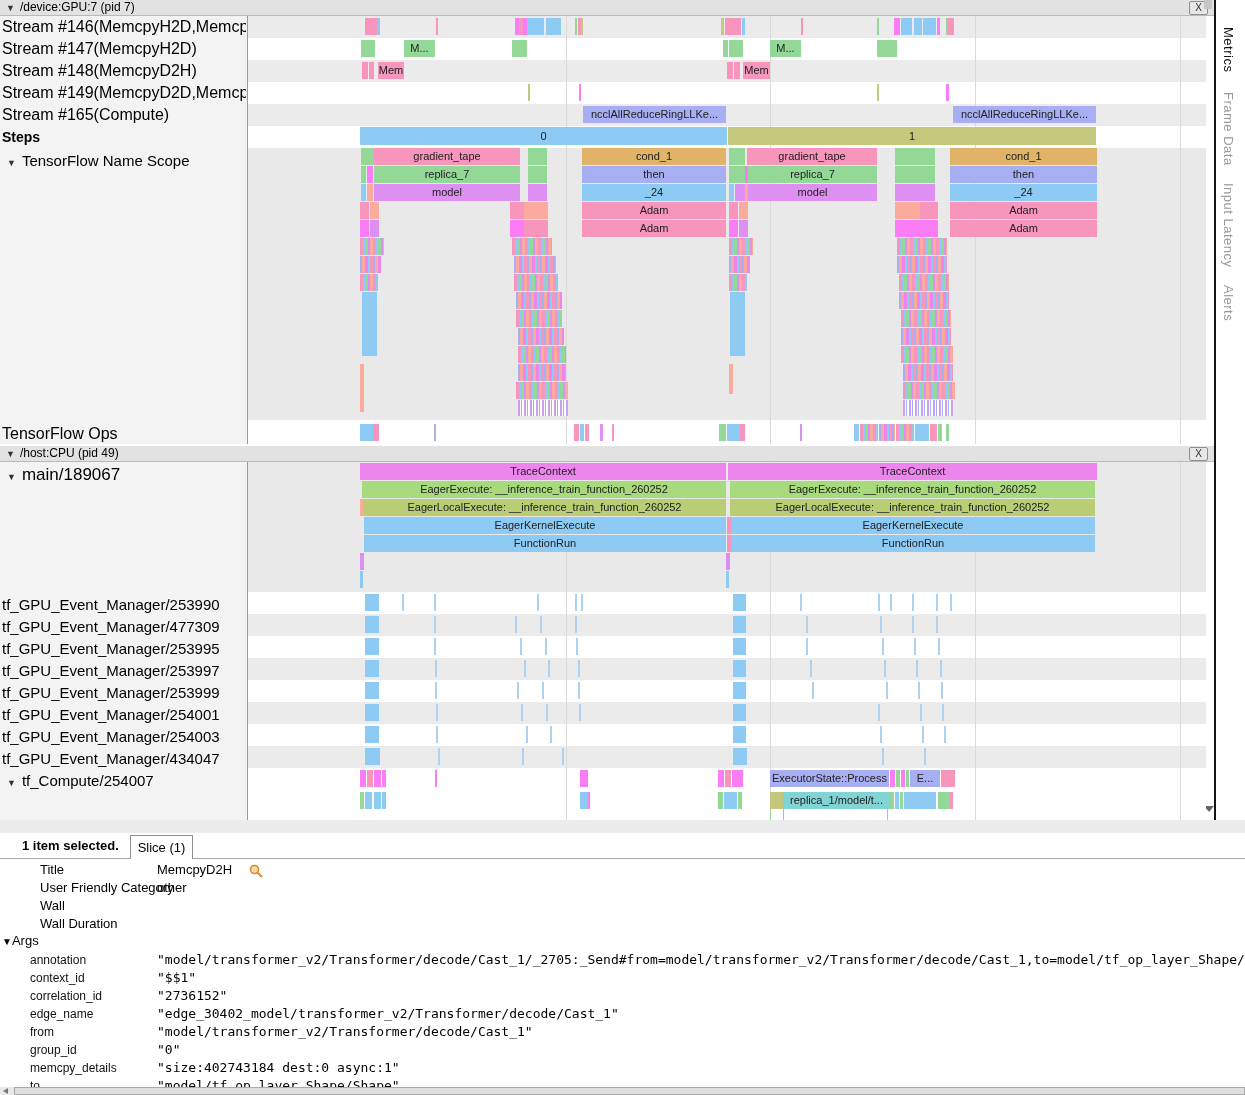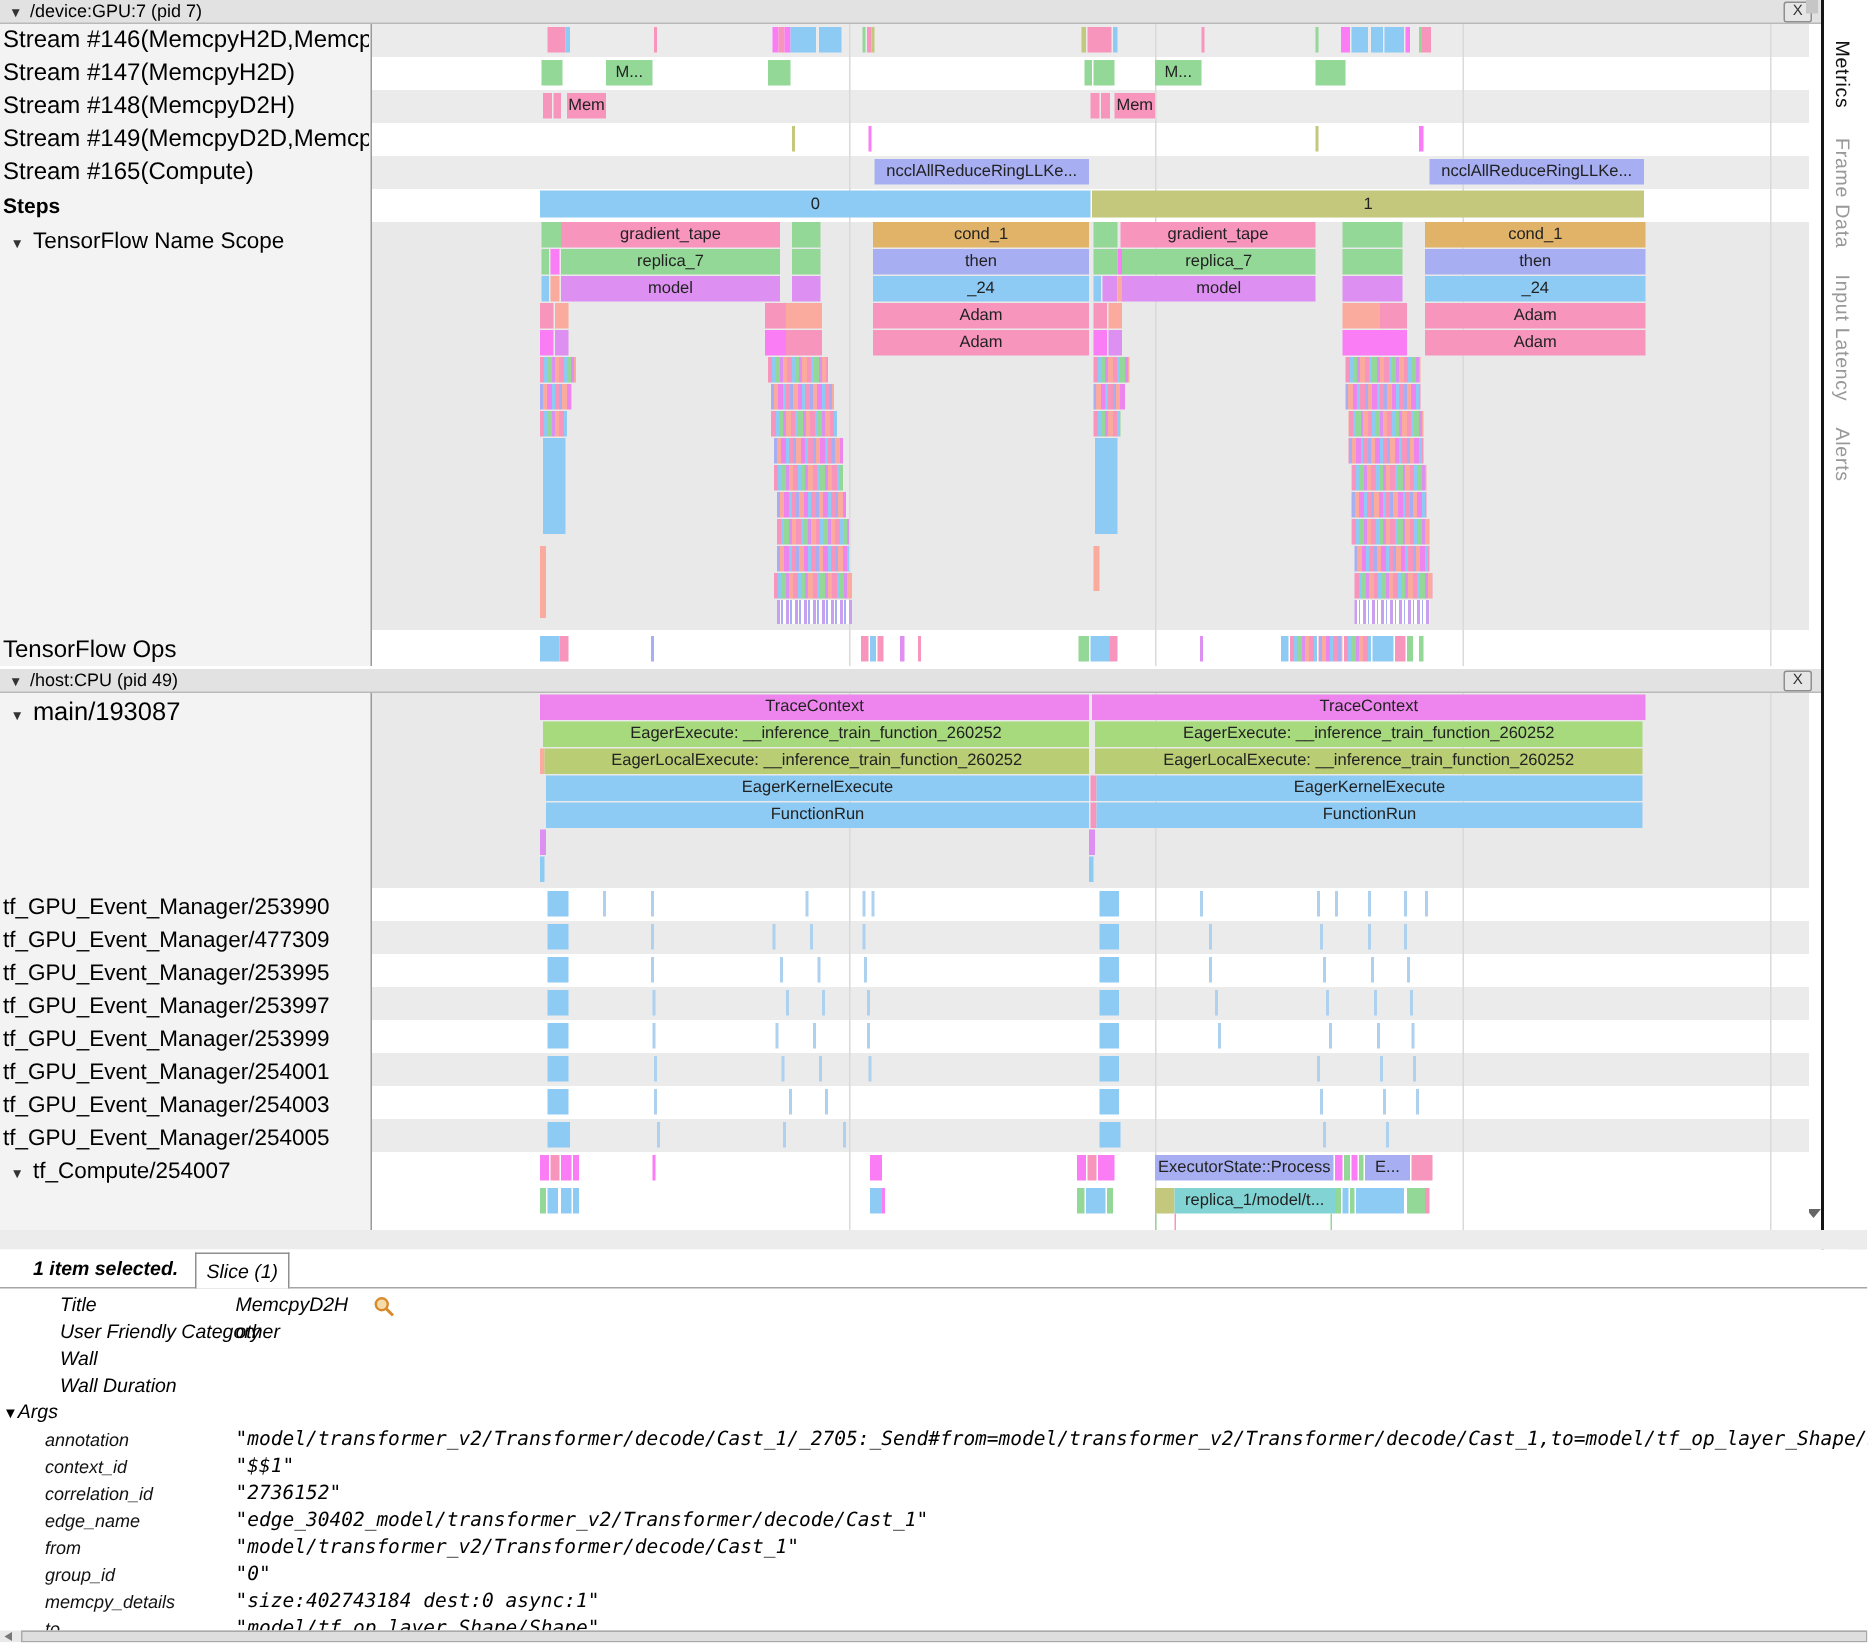--- a/index.html
+++ b/index.html
@@ -32,21 +32,21 @@
   #vdivider{position:absolute;left:1214px;top:0;width:2px;height:833px;background:#151515;}
   #vtabs{position:absolute;left:1216px;top:0;width:29px;height:833px;background:#fff;}
   .vtab{position:absolute;left:5px;writing-mode:vertical-rl;font-size:13px;letter-spacing:.5px;color:#999;}
   .vtab.active{color:#111;}
   
   #vthumb{position:absolute;left:1204px;top:0;width:8px;height:9px;background:#c6c6c6;}
   #vdown{position:absolute;left:1204px;top:806px;width:0;height:0;
          border-left:5px solid transparent;border-right:5px solid transparent;border-top:6px solid #666;}
   #graystrip{position:absolute;left:0;top:820px;width:1245px;height:13px;background:#ececec;}
   
-  #bottom{position:absolute;left:0;top:833px;width:1231px;height:262px;background:#fff;font-style:italic;}
+  #bottom{position:absolute;left:0;top:833px;width:1231px;height:262px;background:#fff;}
   #bp-rule{position:absolute;left:0;top:25px;width:1245px;height:1px;background:#a5a5a5;}
   .bp-selected{position:absolute;left:22px;top:5px;font-size:13px;font-weight:bold;}
   .bp-tab{position:absolute;left:130px;top:2px;width:61px;height:23px;background:#fff;z-index:2;
           border:1px solid #8f8f8f;border-bottom:none;font-size:13px;text-align:center;line-height:23px;}
   .prop-name{position:absolute;left:40px;font-size:13px;line-height:18px;}
   .prop-val{position:absolute;left:157px;font-size:13px;line-height:18px;}
   #args-head{position:absolute;left:2px;top:100px;font-size:13px;line-height:16px;}
   #args-head .tri{font-size:10px;}
   .arg-name{position:absolute;left:30px;font-size:12px;line-height:18px;color:#111;}
   .arg-val{position:absolute;left:157px;font-size:13px;line-height:18px;white-space:nowrap;
@@ -471,23 +471,23 @@
     <div class="seg" style="background: rgb(247, 149, 189); left: 783px; width: 1px; top: 809px; height: 11px; line-height: 11px;"></div>
     <div class="seg" style="background: rgb(148, 216, 152); left: 887px; width: 1px; top: 809px; height: 11px; line-height: 11px;"></div>
     <div class="rowlab" style="top: 17px; font-size: 16px; z-index: 5;"><span>Stream #146(MemcpyH2D,Memcp</span></div>
     <div class="rowlab" style="top: 39px; font-size: 16px; z-index: 5;"><span>Stream #147(MemcpyH2D)</span></div>
     <div class="rowlab" style="top: 61px; font-size: 16px; z-index: 5;"><span>Stream #148(MemcpyD2H)</span></div>
     <div class="rowlab" style="top: 83px; font-size: 16px; z-index: 5;"><span>Stream #149(MemcpyD2D,Memcp</span></div>
     <div class="rowlab" style="top: 105px; font-size: 16px; z-index: 5;"><span>Stream #165(Compute)</span></div>
     <div class="rowlab" style="top: 127px; font-size: 14px; z-index: 5; font-weight: bold;"><span>Steps</span></div>
     <div class="rowlab" style="top: 151px; font-size: 15px; z-index: 5;"><span class="tri">▼</span><span>TensorFlow Name Scope</span></div>
     <div class="rowlab" style="top: 424px; font-size: 16px; z-index: 5;"><span>TensorFlow Ops</span></div>
-    <div class="rowlab" style="top: 465px; font-size: 17px; z-index: 5;"><span class="tri">▼</span><span>main/193087</span></div>
+    <div class="rowlab" style="top: 465px; font-size: 17px; z-index: 5;"><span class="tri">▼</span><span>main/189067</span></div>
     <div class="rowlab" style="top: 595px; font-size: 15px; z-index: 5;"><span>tf_GPU_Event_Manager/253990</span></div>
     <div class="rowlab" style="top: 617px; font-size: 15px; z-index: 5;"><span>tf_GPU_Event_Manager/477309</span></div>
     <div class="rowlab" style="top: 639px; font-size: 15px; z-index: 5;"><span>tf_GPU_Event_Manager/253995</span></div>
     <div class="rowlab" style="top: 661px; font-size: 15px; z-index: 5;"><span>tf_GPU_Event_Manager/253997</span></div>
     <div class="rowlab" style="top: 683px; font-size: 15px; z-index: 5;"><span>tf_GPU_Event_Manager/253999</span></div>
     <div class="rowlab" style="top: 705px; font-size: 15px; z-index: 5; text-align: right;"><span>tf_GPU_Event_Manager/254001</span></div>
     <div class="rowlab" style="top: 727px; font-size: 15px; z-index: 5;"><span>tf_GPU_Event_Manager/254003</span></div>
-    <div class="rowlab" style="top: 749px; font-size: 15px; z-index: 5;"><span>tf_GPU_Event_Manager/254005</span></div>
+    <div class="rowlab" style="top: 749px; font-size: 15px; z-index: 5;"><span>tf_GPU_Event_Manager/434047</span></div>
     <div class="rowlab" style="top: 771px; font-size: 15px; z-index: 5;"><span class="tri">▼</span><span>tf_Compute/254007</span></div>
   </div>
 
 </body></html>

